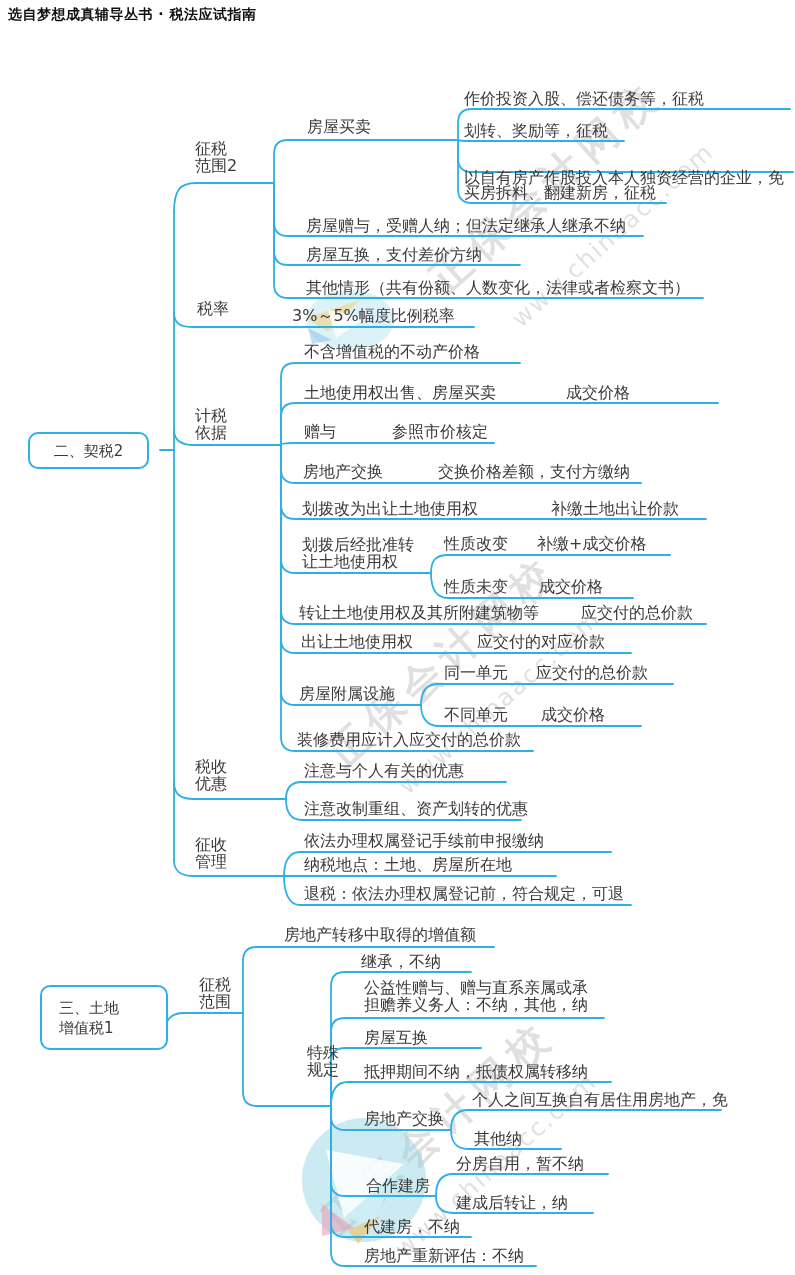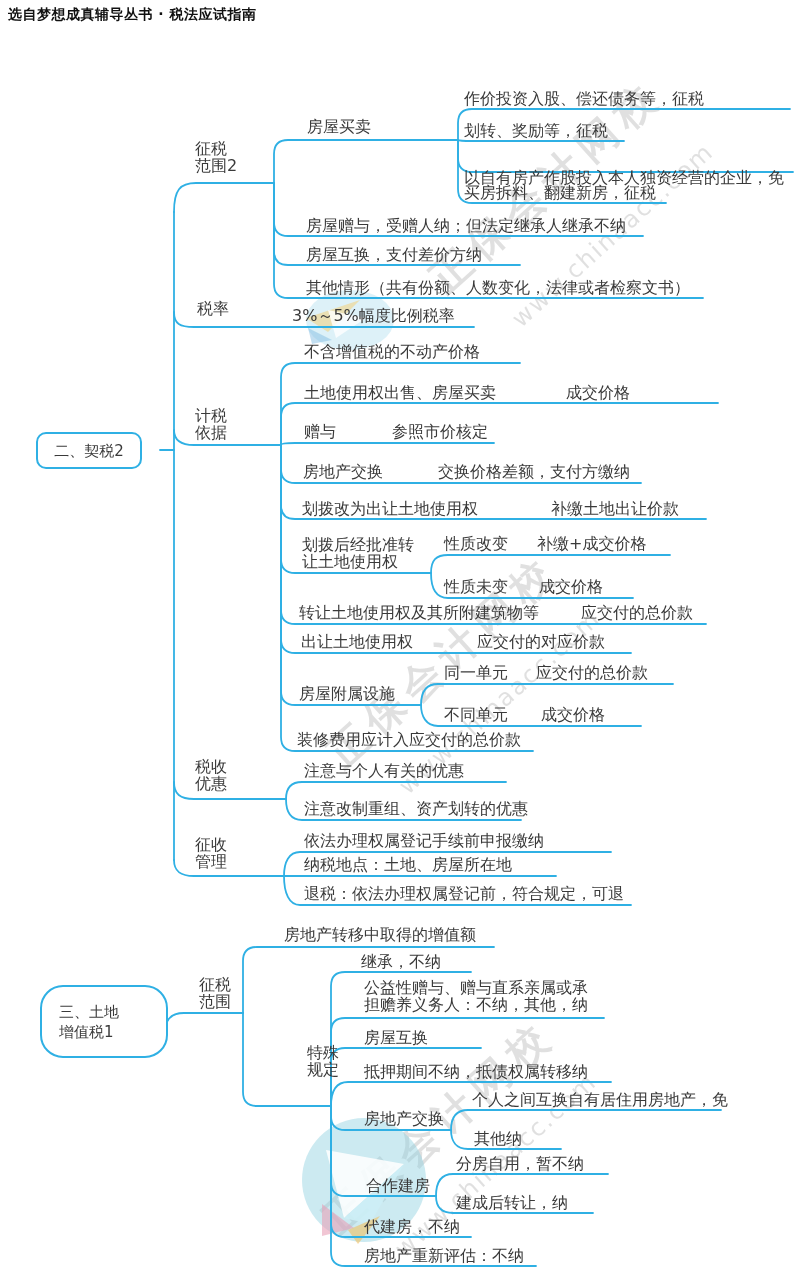--- a/index.html
+++ b/index.html
@@ -118,22 +118,22 @@
       <path d="M 451 1130 C 451 1118 456 1110 468 1110 H 721"></path>
       <path d="M 451 1130 C 451 1141 456 1149 468 1149 H 561"></path>
 
       <path d="M 436 1196 C 436 1183 441 1174 453 1174 H 608"></path>
       <path d="M 436 1196 C 436 1207 441 1213 453 1213 H 593"></path>
     </g>
   </svg>
 
   <div class="hdr">选自梦想成真辅导丛书 · 税法应试指南</div>
 
-  <div class="node center" style="left:36px;top:432px;width:106px;height:37px;">二、契税2</div>
-  <div class="node left" style="left:40px;top:985px;width:128px;height:73px;border-radius:23px;">三、土地
+  <div class="node center" style="left:28px;top:432px;width:121px;height:37px;">二、契税2</div>
+  <div class="node left" style="left:40px;top:985px;width:128px;height:65px;">三、土地
 增值税1</div>
 
   <div class="lbl" style="left:195px;top:140px;">征税
 范围2</div>
   <div class="lbl" style="left:307px;top:118px;">房屋买卖</div>
   <div class="lbl" style="left:464px;top:90px;">作价投资入股、偿还债务等，征税</div>
   <div class="lbl" style="left:464px;top:122px;">划转、奖励等，征税</div>
   <div class="lbl" style="left:464px;top:153px;margin-top:16px;">以自有房产作股投入本人独资经营的企业，免</div>
   <div class="lbl" style="left:464px;top:184px;">买房拆料、翻建新房，征税</div>
   <div class="lbl" style="left:306px;top:217px;">房屋赠与，受赠人纳；但法定继承人继承不纳</div>

